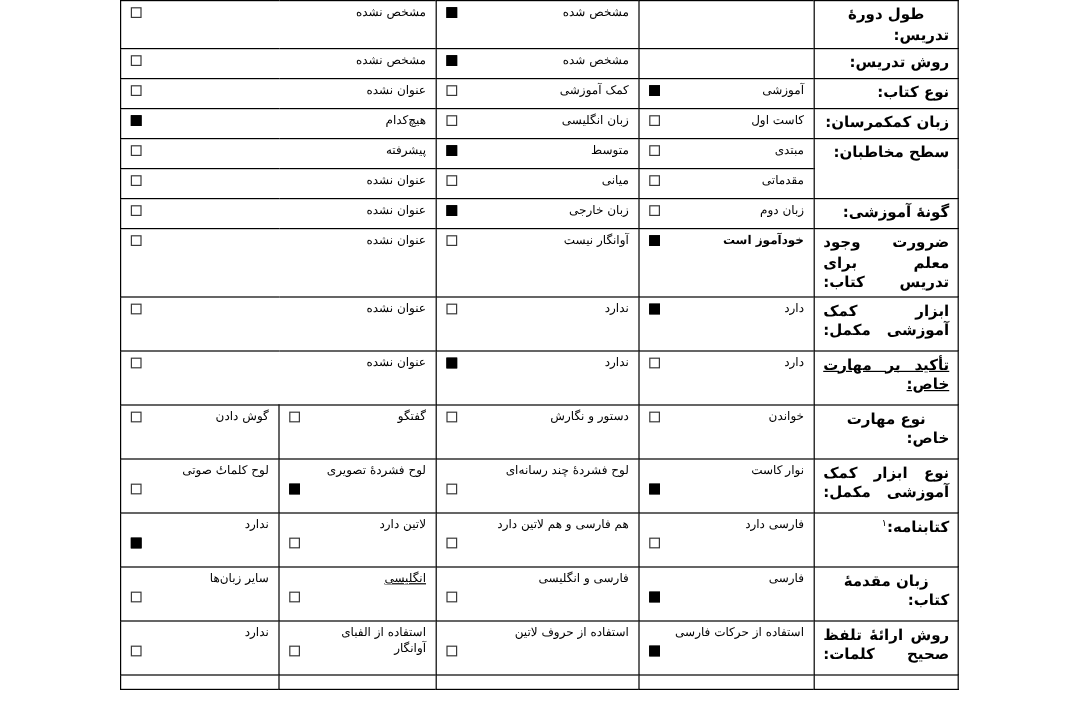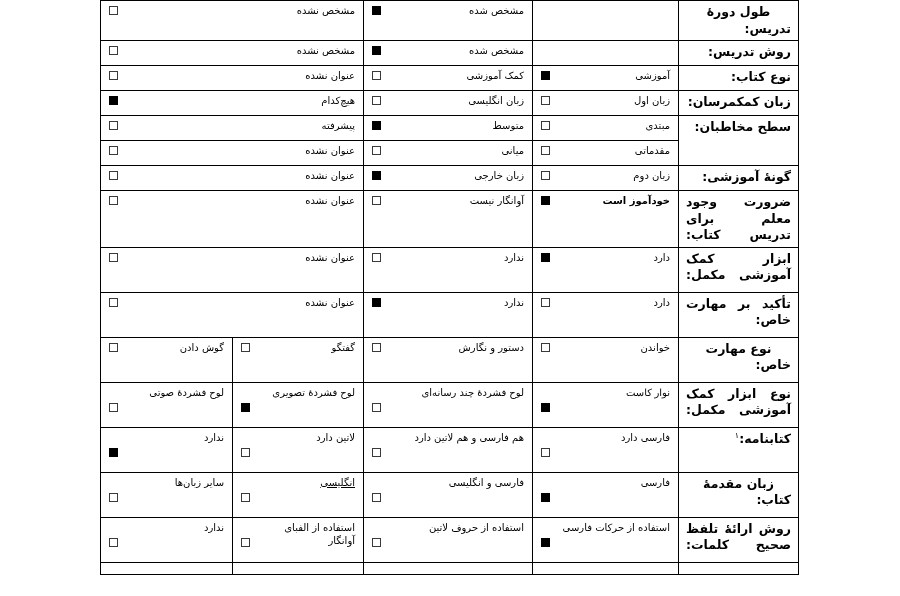--- a/index.html
+++ b/index.html
@@ -187,21 +187,21 @@
               <span class="chk inline"></span>
             </div>
           </td>
         </tr>
         <tr class="">
           <td>
             <div class="cell label-cell short">زبان کمکمرسان:</div>
           </td>
           <td>
             <div class="cell opt-cell">
-              <span class="opt-text">زبان اول</span>
+              <span class="opt-text">کاست اول</span>
               <span class="chk inline"></span>
             </div>
           </td>
           <td>
             <div class="cell opt-cell">
               <span class="opt-text">زبان انگلیسی</span>
               <span class="chk inline"></span>
             </div>
           </td>
           <td colspan="2">
@@ -318,21 +318,21 @@
           </td>
           <td colspan="2">
             <div class="cell opt-cell" style="min-height: 44px;">
               <span class="opt-text">عنوان نشده</span>
               <span class="chk inline"></span>
             </div>
           </td>
         </tr>
         <tr class="tall">
           <td>
-            <div class="cell label-cell " style="min-height: 44px;">تأکید بر مهارت خاص:</div>
+            <div class="cell label-cell " style="min-height: 44px; text-decoration: underline;">تأکید بر مهارت خاص:</div>
           </td>
           <td>
             <div class="cell opt-cell" style="min-height: 44px;">
               <span class="opt-text">دارد</span>
               <span class="chk inline"></span>
             </div>
           </td>
           <td>
             <div class="cell opt-cell" style="min-height: 44px;">
               <span class="opt-text">ندارد</span>
@@ -392,21 +392,21 @@
             </div>
           </td>
           <td>
             <div class="cell opt-cell" style="min-height: 44px;">
               <span class="opt-text">لوح فشردهٔ تصویری</span>
               <span class="chk below checked"></span>
             </div>
           </td>
           <td>
             <div class="cell opt-cell" style="min-height: 44px;">
-              <span class="opt-text">لوح فشردهٔ صوتی</span>
+              <span class="opt-text">لوح کلماتٔ صوتی</span>
               <span class="chk below"></span>
             </div>
           </td>
         </tr>
         <tr class="tall">
           <td>
             <div class="cell label-cell short" style="min-height: 44px;">کتابنامه:<sup>۱</sup></div>
           </td>
           <td>
             <div class="cell opt-cell" style="min-height: 44px;">

